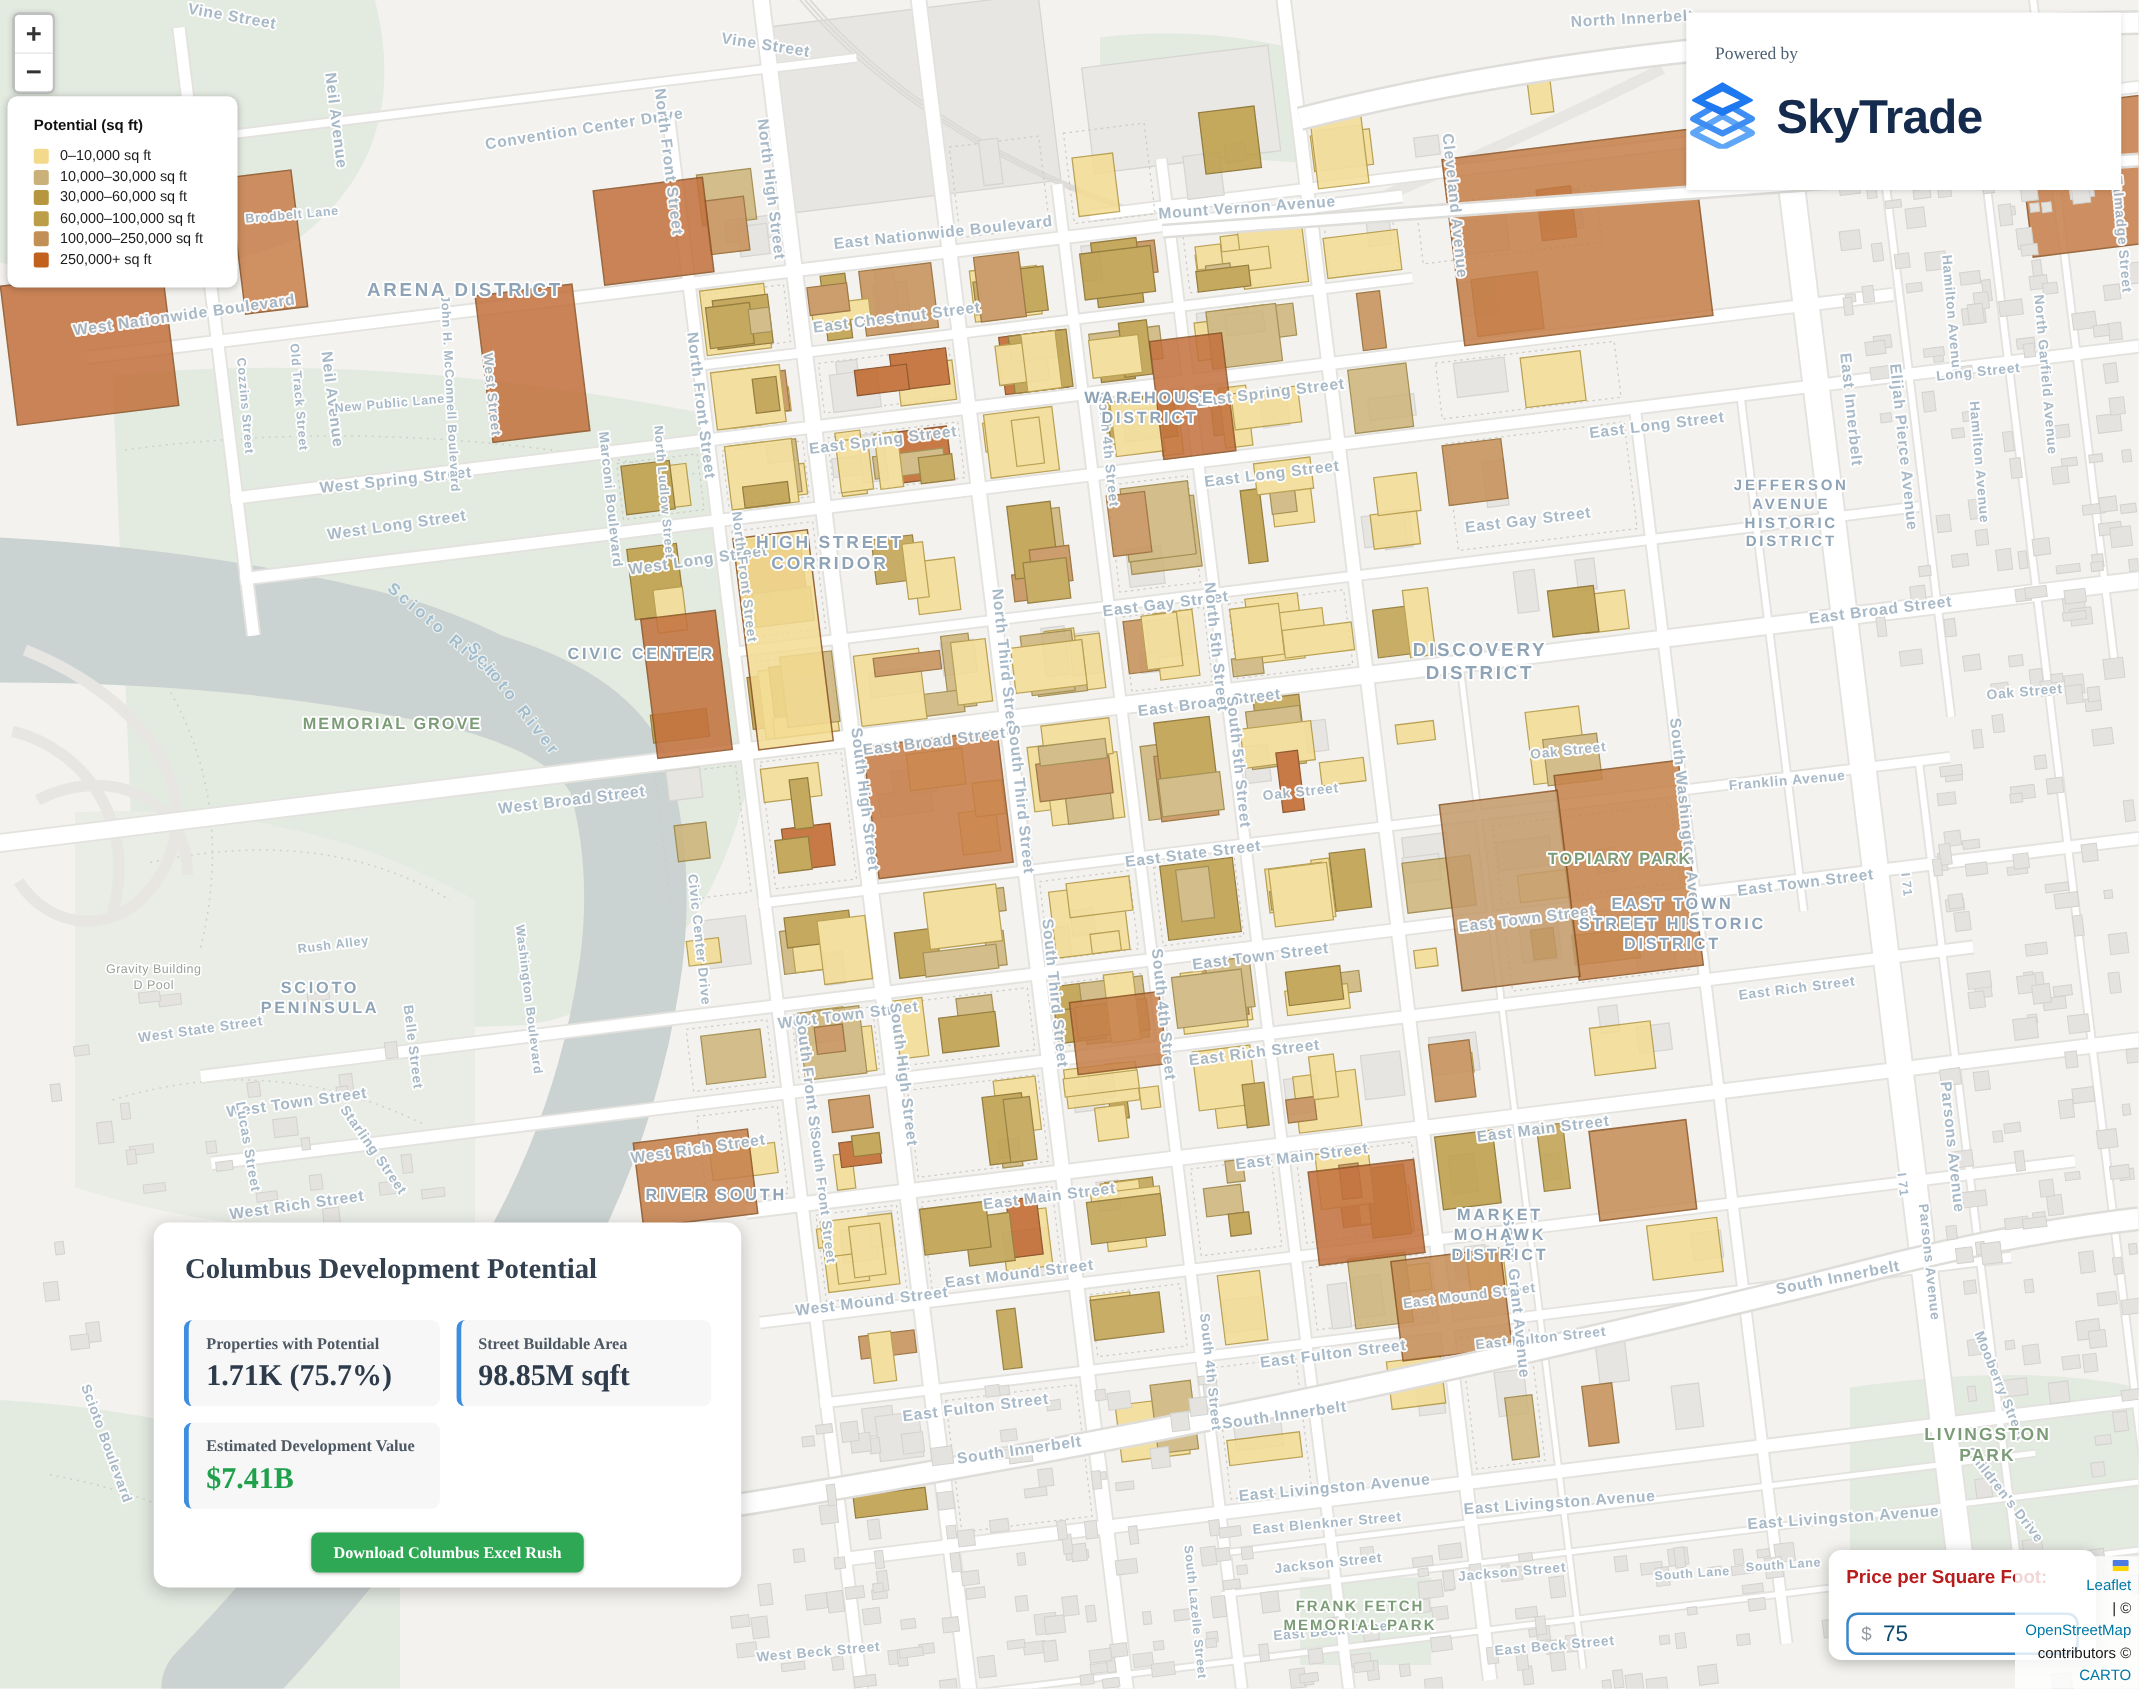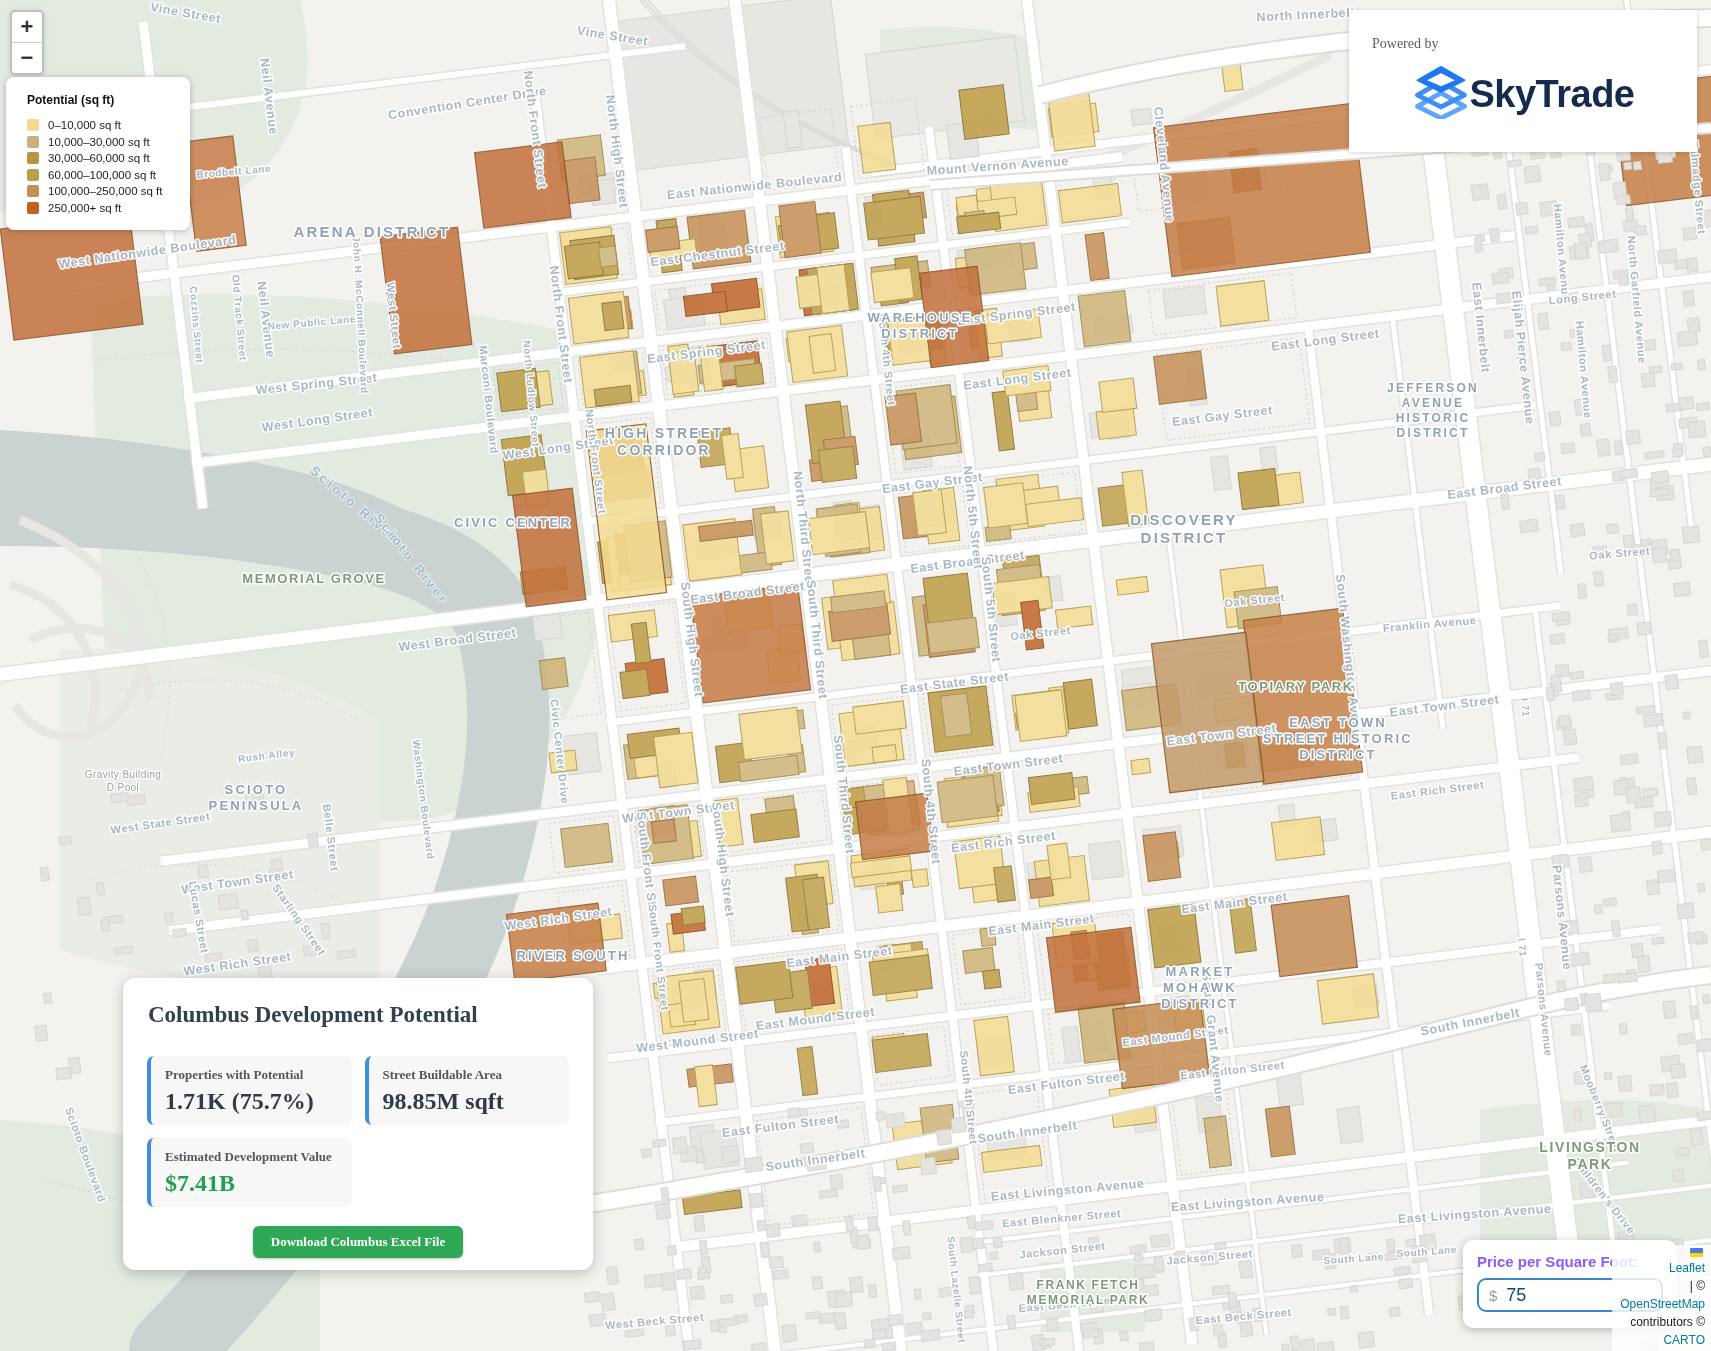--- a/index.html
+++ b/index.html
@@ -20,41 +20,41 @@
           box-shadow:0 1px 6px rgba(0,0,0,.25);padding:16px 10px 12px 21px;box-sizing:border-box;z-index:40;}
   .legend h4{margin:0 0 12px 0;font-size:12px;color:#111;}
   .legend-row{display:flex;align-items:flex-end;margin:0 0 4.5px 0;}
   .legend-swatch{width:12px;height:12px;border-radius:2px;margin-right:9px;flex:0 0 auto;}
   .legend-label{font-size:11.5px;color:#1c1c1c;white-space:nowrap;}
 
   
   .brand-card{position:absolute;left:1349px;top:10px;width:348px;height:142px;background:#fff;
               border-radius:0;box-shadow:0 1px 5px rgba(0,0,0,.18);z-index:40;}
   .powered{position:absolute;left:23px;top:26px;font-family:"Liberation Serif",serif;font-size:14px;color:#4E6172;}
-  .brand-row{position:absolute;left:0;top:55px;width:100%;display:flex;align-items:center;justify-content:center;}
+  .brand-row{position:absolute;left:0;top:55px;width:100%;display:flex;align-items:center;gap:14px;}
   .brand-name{font-weight:bold;font-size:38px;color:#152B4D;letter-spacing:-.5px;}
 
   
   .stats-card{position:absolute;left:123px;top:978px;width:470px;height:292px;background:#fff;border-radius:12px;
               box-shadow:0 3px 14px rgba(0,0,0,.22);z-index:40;font-family:"Liberation Serif",serif;box-sizing:border-box;
               padding:24px 24px 20px 24px;}
   .stats-title{font-size:23px;font-weight:bold;color:#33404F;margin:0 0 28px 1px;}
   .stats-grid{display:grid;grid-template-columns:1fr 1fr;gap:13px;}
   .stat-box{background:#F7F7F8;border-left:4px solid #3E8EDE;border-radius:7px;padding:11px 14px 10px 14px;min-height:47px;}
   .stat-label{font-size:13px;font-weight:bold;color:#4E5963;margin-bottom:5px;}
   .stat-value{font-size:24px;font-weight:bold;color:#2E3B4B;}
   .stat-value.green{color:#1FA14C;}
   .dl-row{text-align:center;margin-top:19px;}
   .dl-btn{display:inline-block;background:#2FA855;color:#fff;font-family:"Liberation Serif",serif;font-weight:bold;
           font-size:13px;padding:8px 18px;border:none;border-radius:6px;cursor:pointer;box-shadow:0 1px 3px rgba(0,0,0,.25);}
 
   
   .price-card{position:absolute;left:1463px;top:1240px;width:214px;height:88px;background:#fff;border-radius:10px;
               box-shadow:0 2px 10px rgba(0,0,0,.25);z-index:40;box-sizing:border-box;padding:13px 14px;}
-  .price-label{font-size:15px;font-weight:bold;color:#8b5cf6;margin-bottom:8px;}
+  .price-label{font-size:15px;font-weight:bold;color:#b91c1c;margin-bottom:20px;}
   .price-input-wrap{display:flex;align-items:center;border:2px solid #3A86C8;border-radius:9px;height:34px;
                     box-sizing:border-box;padding:0 10px;gap:7px;}
   .price-currency{font-size:15px;color:#959AA3;}
   .price-input{border:none;outline:none;font-size:18px;color:#0c4a6e;width:120px;font-family:"Liberation Sans",sans-serif;background:transparent;}
 
   
   .attrib{position:absolute;right:0;bottom:0;background:rgba(255,255,255,.82);padding:3px 6px 4px 8px;
           font-size:12px;color:#1a1a1a;z-index:40;display:flex;align-items:flex-end;gap:4px;white-space:nowrap;flex-direction:column;}
   .attrib a{color:#0078A8;text-decoration:none;}
   .ua-flag{display:inline-block;width:13px;height:9px;margin-right:2px;border-radius:1px;overflow:hidden;}
@@ -1200,21 +1200,21 @@
       <div class="stat-box">
         <div class="stat-label">Street Buildable Area</div>
         <div class="stat-value">98.85M sqft</div>
       </div>
       <div class="stat-box">
         <div class="stat-label">Estimated Development Value</div>
         <div class="stat-value green">$7.41B</div>
       </div>
     </div>
     <div class="dl-row">
-      <button class="dl-btn">Download Columbus Excel File</button>
+      <button class="dl-btn">Download Columbus Excel Rush</button>
     </div>
   </div>
 
   <div class="price-card">
     <div class="price-label">Price per Square Foot:</div>
     <div class="price-input-wrap">
       <span class="price-currency">$</span>
       <input class="price-input" type="text" value="75" style="">
     </div>
   </div>

